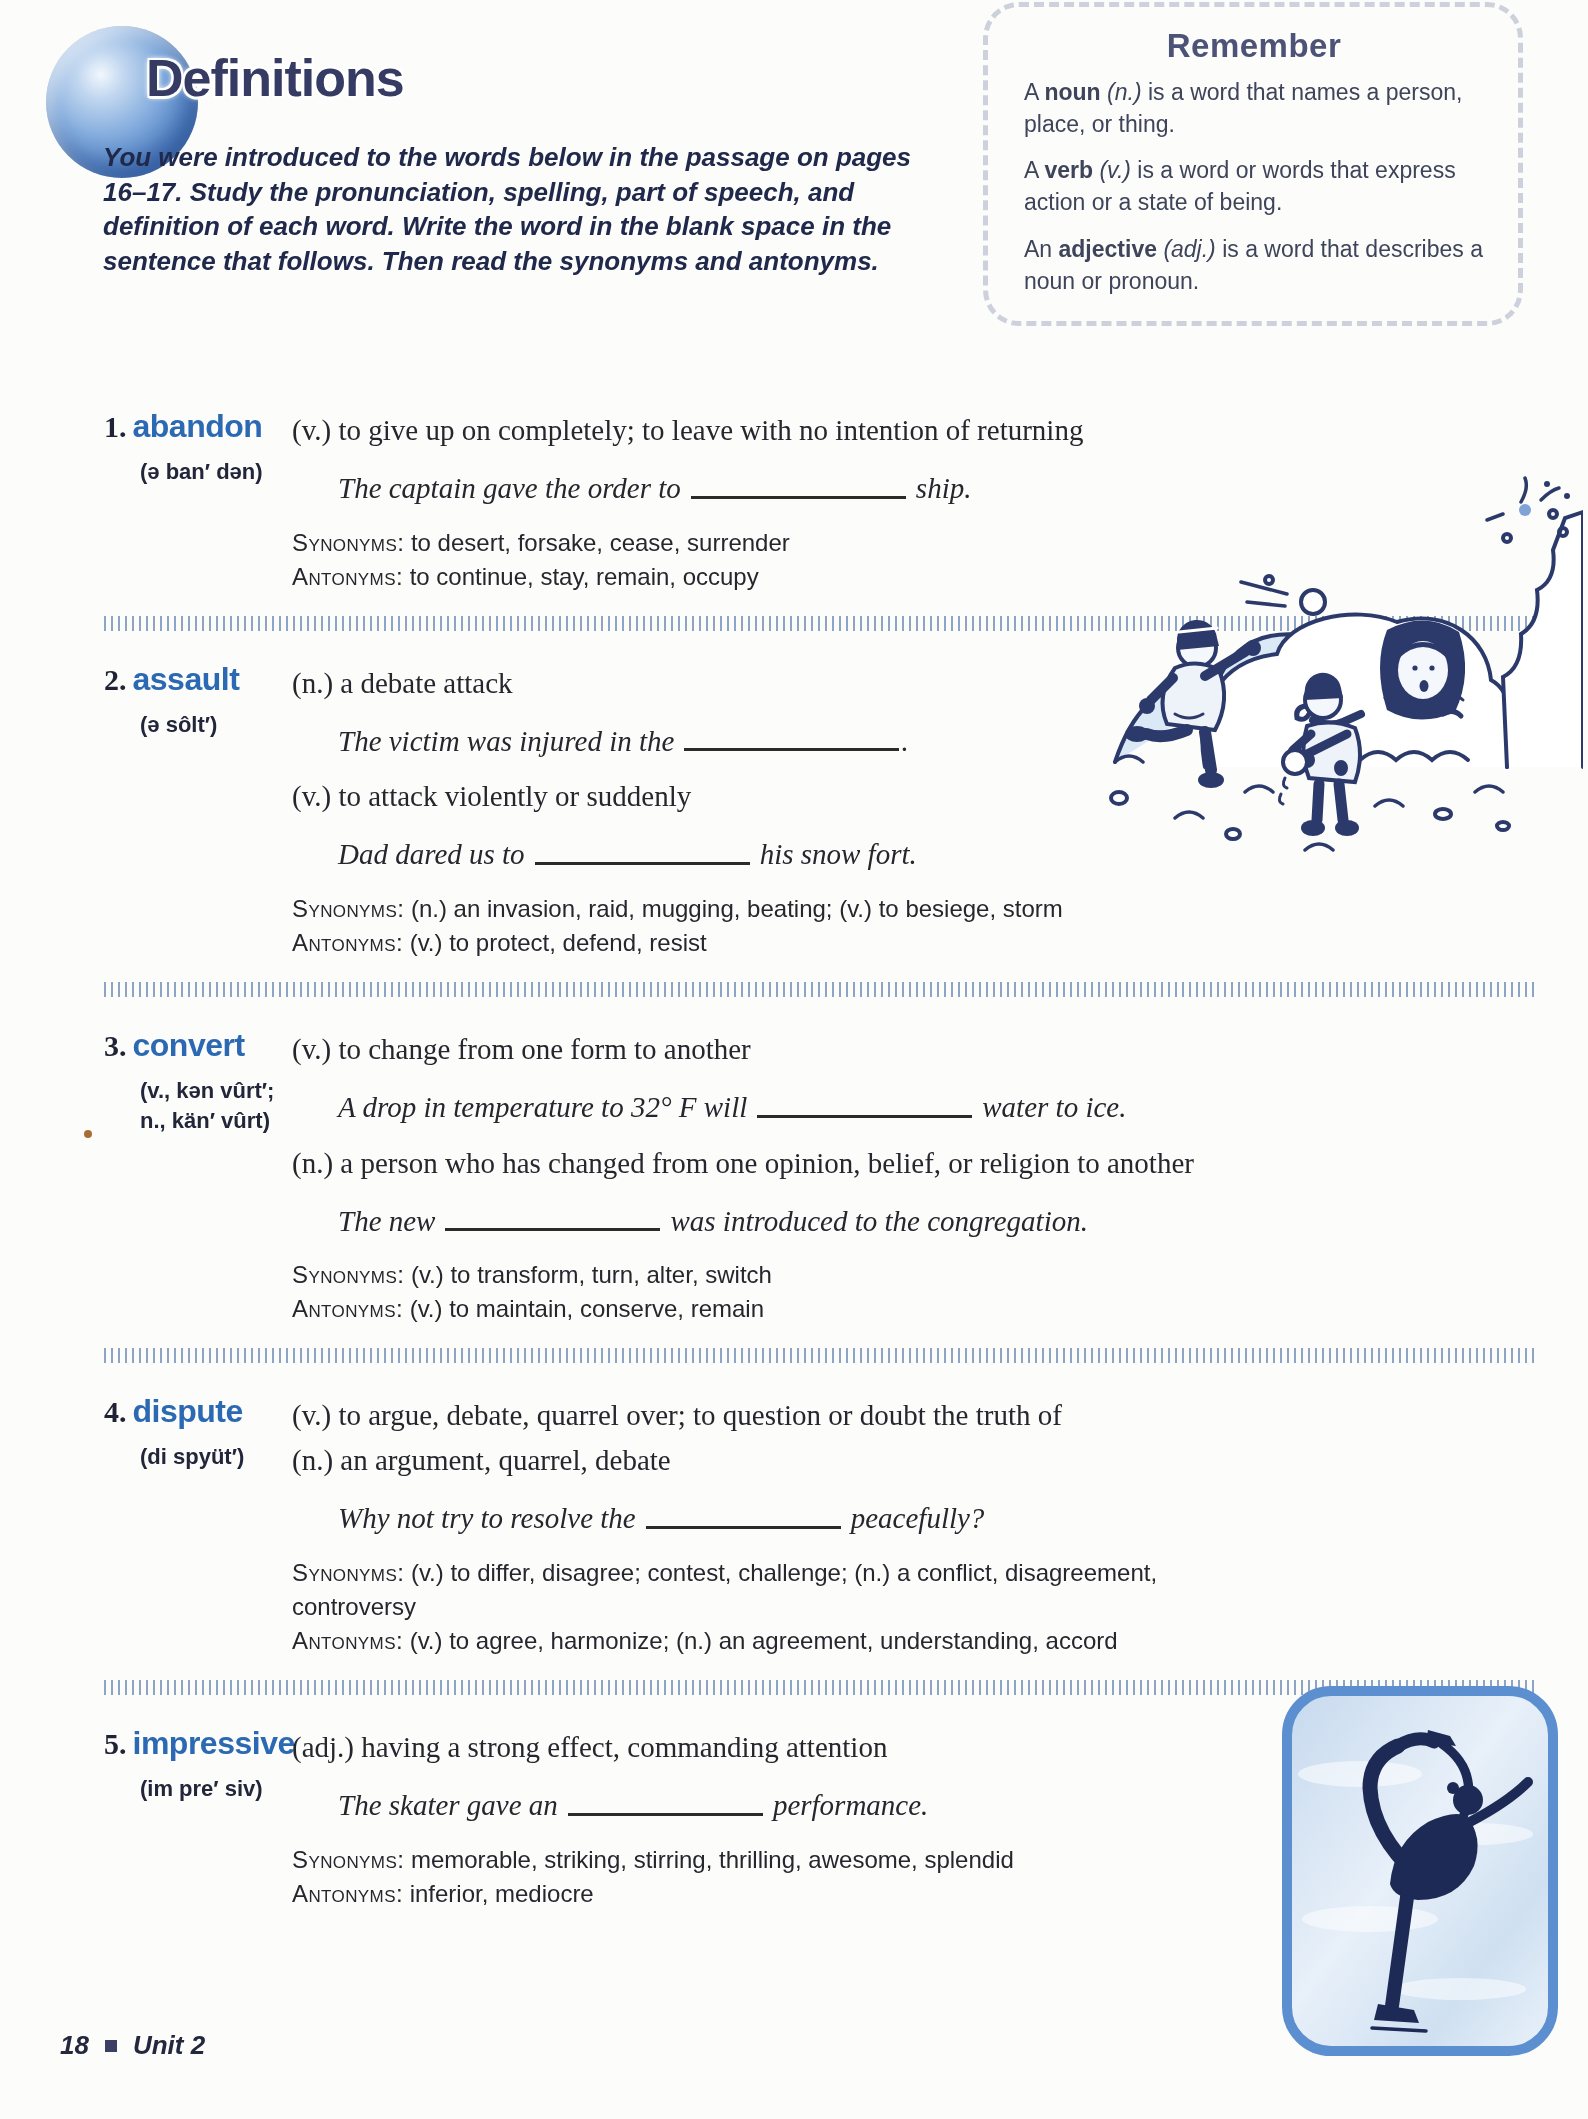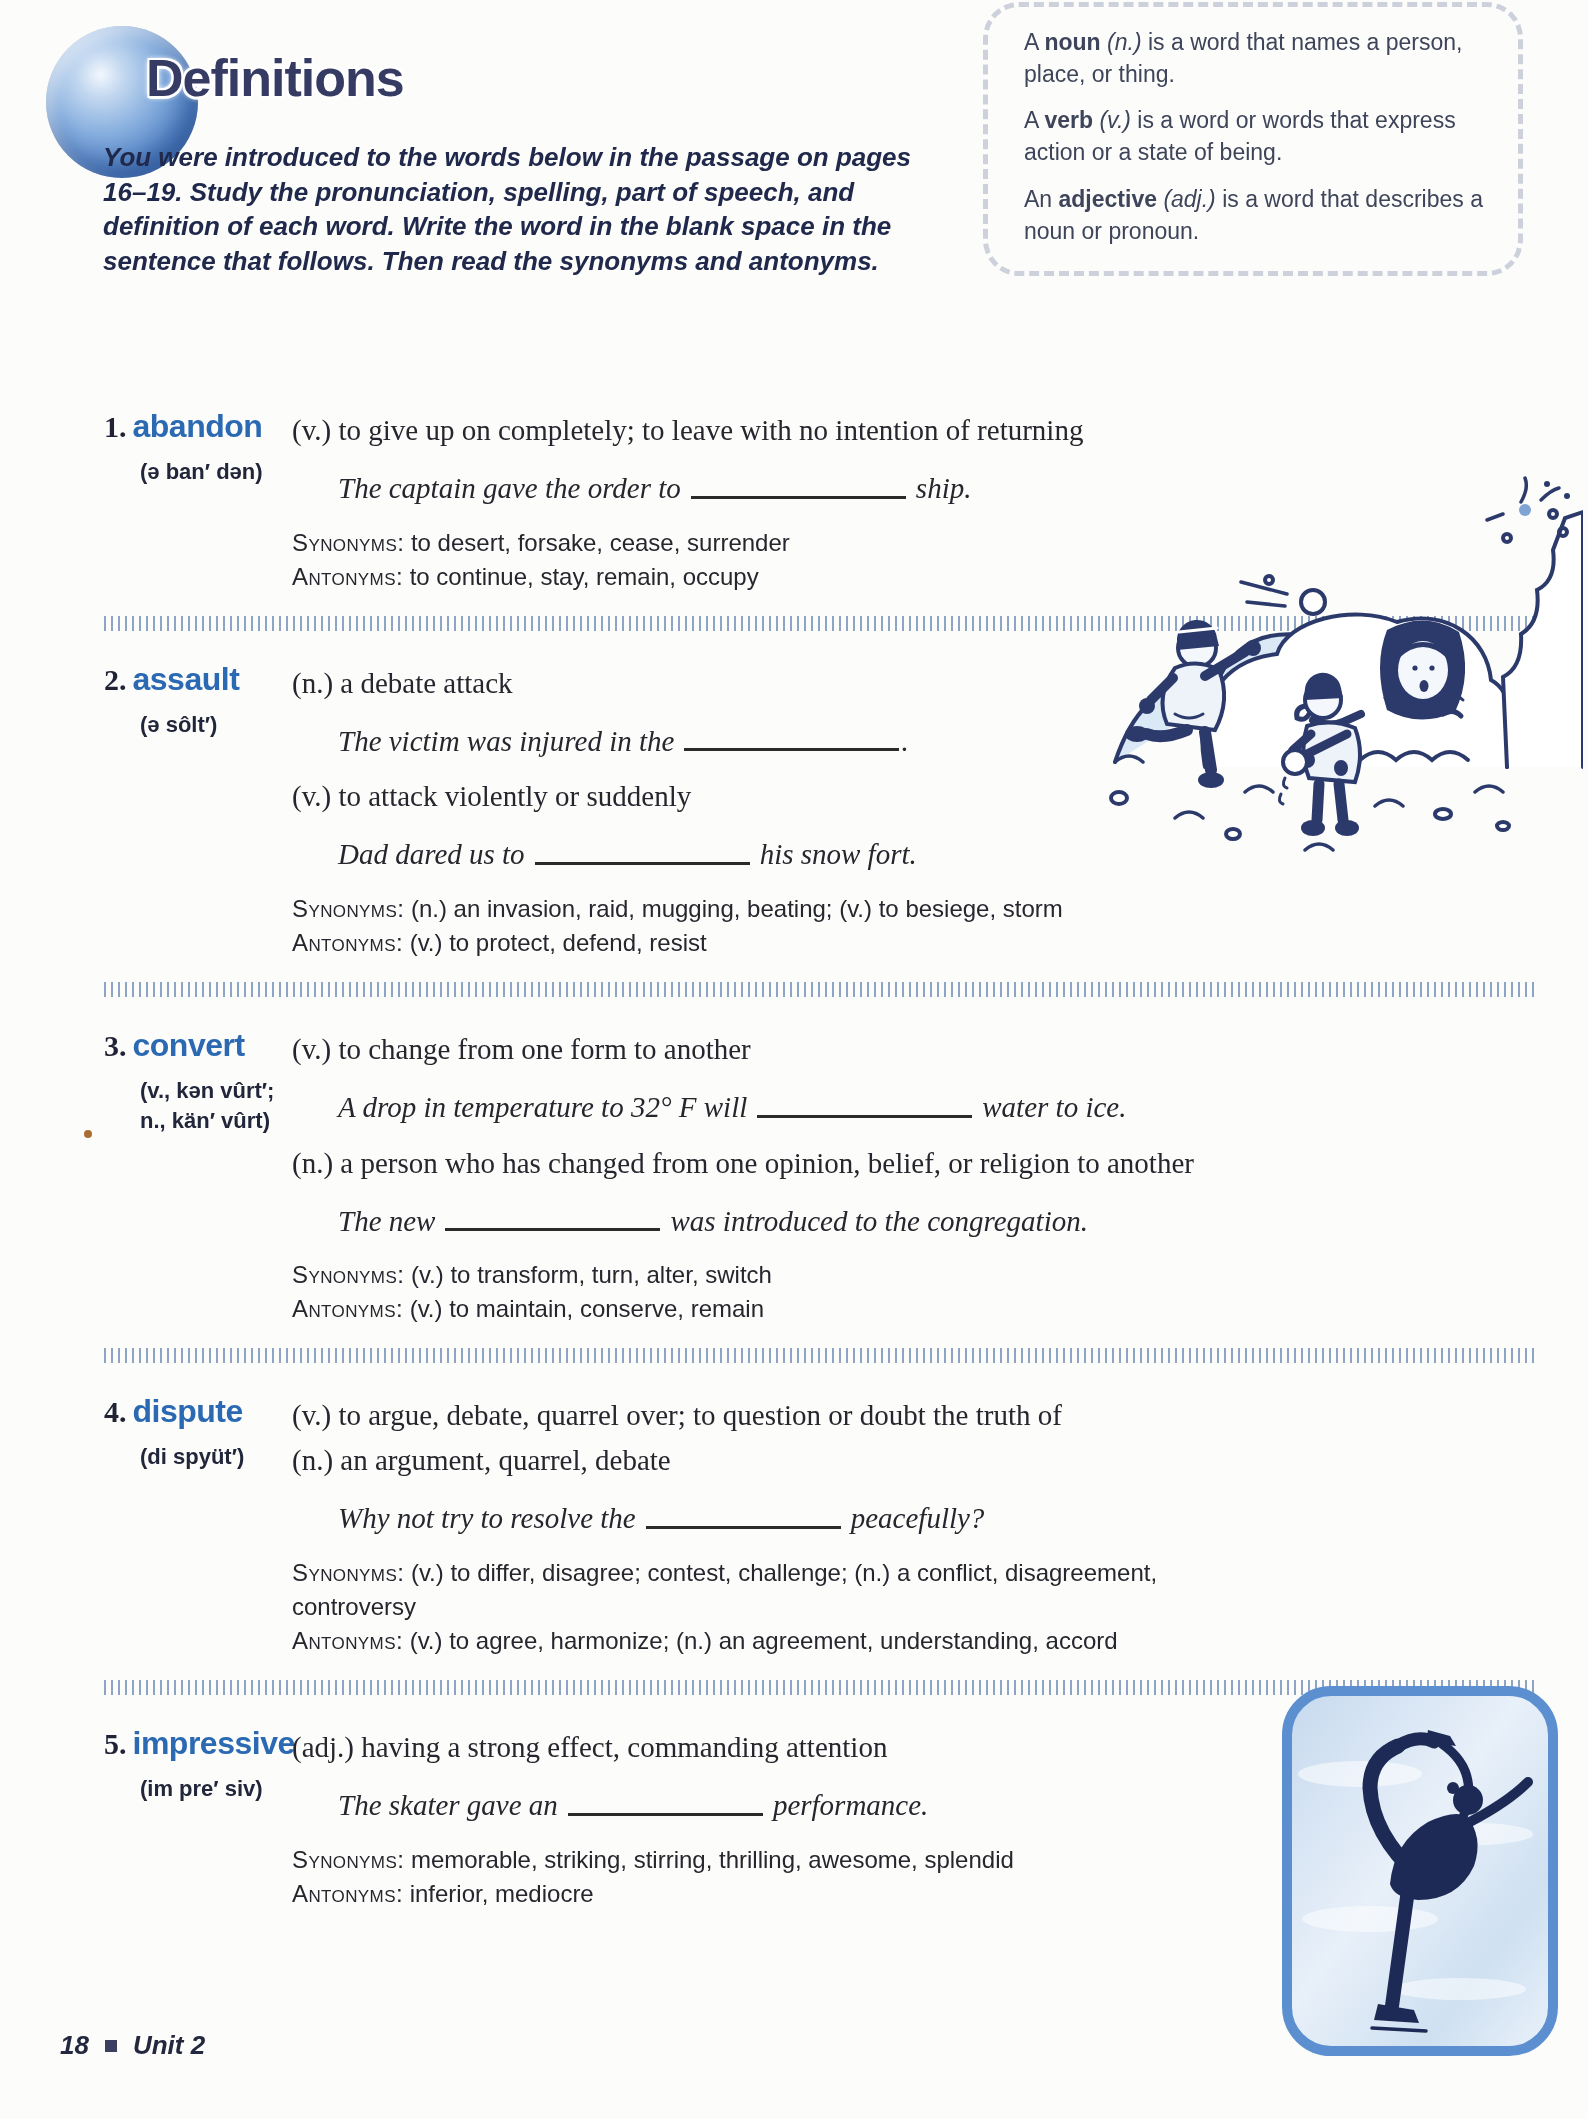--- a/index.html
+++ b/index.html
@@ -73,23 +73,24 @@
   }
   .pg-sq{width:12px;height:12px;background:#3a3f63;display:inline-block;}
 </style>
 </head>
 <body>
 
 <div class="page">
 
   <div class="sphere"></div>
   <h1 class="page-title">Definitions</h1>
-  <p class="intro">You were introduced to the words below in the passage on pages 16–19. Study the pronunciation, spelling, part of speech, and definition of each word. Write the word in the blank space in the sentence that follows. Then read the synonyms and antonyms.</p>
+  <p class="intro">You were introduced to the words below in the passage on pages 16–17. Study the pronunciation, spelling, part of speech, and definition of each word. Write the word in the blank space in the sentence that follows. Then read the synonyms and antonyms.</p>
 
   <aside class="remember">
+    <h2>Remember</h2>
     <p><span>A</span> <b>noun</b> <i>(n.)</i> <span>is a word that names a person, place, or thing.</span></p>
     <p><span>A</span> <b>verb</b> <i>(v.)</i> <span>is a word or words that express action or a state of being.</span></p>
     <p><span>An</span> <b>adjective</b> <i>(adj.)</i> <span>is a word that describes a noun or pronoun.</span></p>
   </aside>
 
   <div class="entries">
 
     <section class="entry">
       <div class="e-head">
         <div class="e-title">

